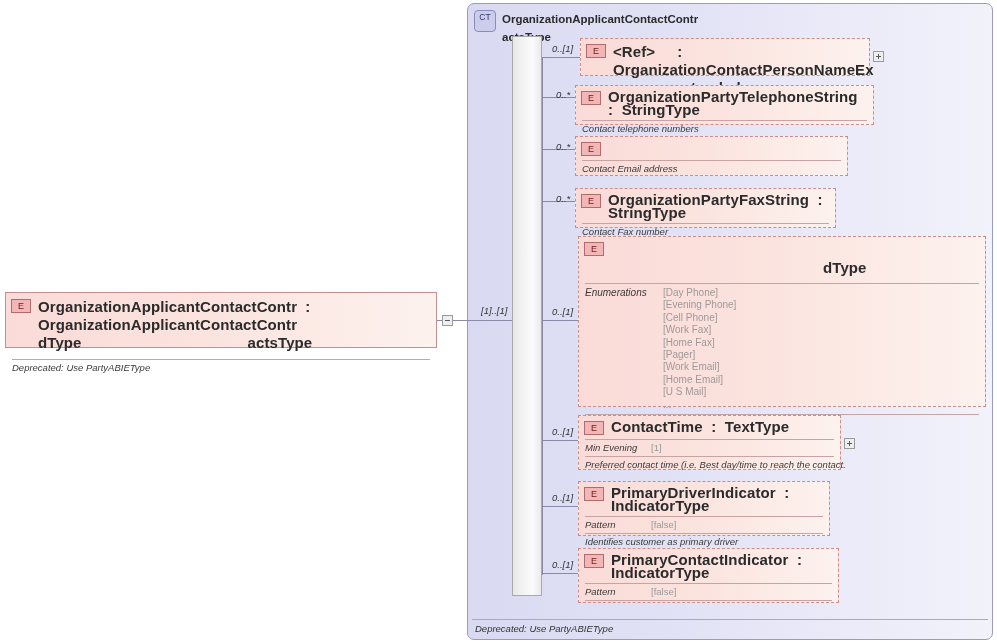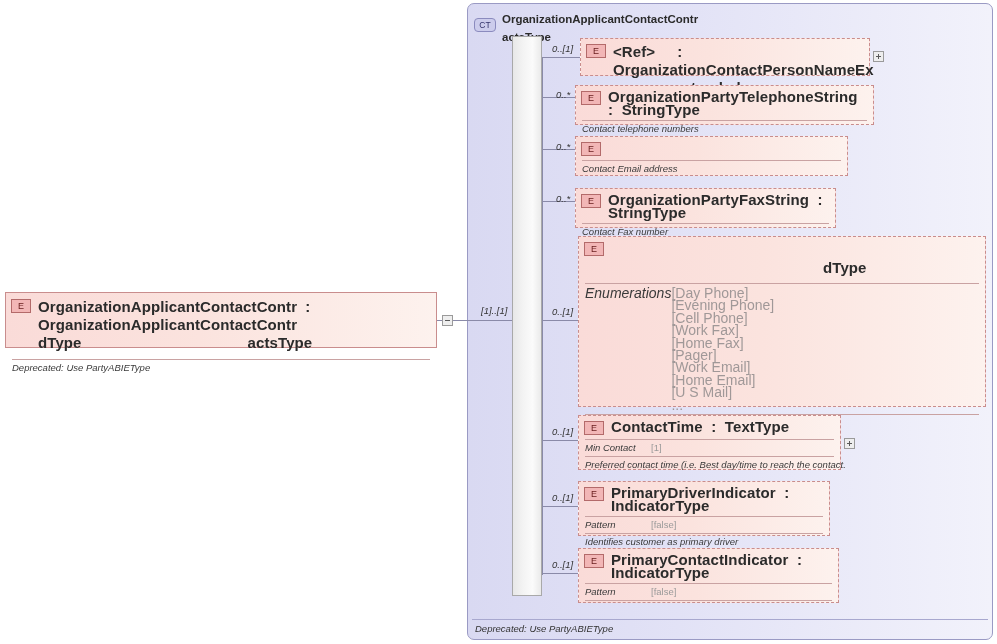--- a/index.html
+++ b/index.html
@@ -73,23 +73,24 @@
     color: #4a4a4a;
   }
   .facet .fname {
     font-style: italic;
     min-width: 66px;
     color: #3a3a3a;
   }
   .facet .fval { color: #9a9a9a; }
   .enum-list {
     display: flex;
-    font-size: 14px;
+    font-size: 10px;
     line-height: 12px;
     padding: 3px 6px 3px 6px;
+    gap: 12px;
   }
   .enum-list .fname {
     font-style: italic;
     min-width: 66px;
     color: #3a3a3a;
     flex: 0 0 auto;
   }
   .enum-vals { color: #a09898; }
   .enum-vals div { line-height: 12.4px; }
   .annot {
@@ -110,22 +111,22 @@
     border-radius: 7px;
   }
   .ct-hdr {
     display: flex;
     align-items: flex-start;
     padding: 5px 6px 0 6px;
   }
   .ct-icon {
     flex: 0 0 auto;
     width: 22px;
-    height: 14px;
-    margin-top: 9px;
+    height: 22px;
+    margin-top: 1px;
     margin-right: 6px;
     background: #ccccec;
     border: 1px solid #8b8bbe;
     border-radius: 4px;
     box-sizing: border-box;
     font-size: 8.5px;
     line-height: 12px;
     text-align: center;
     color: #33336b;
   }
@@ -344,21 +345,21 @@
 
   <div class="hline" style="left:542px; top:440px; width:38px;"></div>
   <div class="card" style="left:552px; top:426px;">0..[1]</div>
   <div class="ebox dashed" style="left:578px; top:415px; width:263px; height:55px;">
     <div class="hdr">
       <span class="eicon">E</span>
       <span class="ename">ContactTime  :  TextType</span>
     </div>
     <div class="sep"></div>
     <div class="facet">
-      <span class="fname">Min Contact</span>
+      <span class="fname">Min Evening</span>
       <span class="fval">[1]</span>
     </div>
     <div class="sep"></div>
     <div class="annot">Preferred contact time (i.e. Best day/time to reach the contact.</div>
   </div>
   <div class="pmbtn plus" style="left:844px; top:438px;"></div>
 
   <div class="hline" style="left:542px; top:506px; width:38px;"></div>
   <div class="card" style="left:552px; top:492px;">0..[1]</div>
   <div class="ebox dashed" style="left:578px; top:481px; width:252px; height:55px;">

